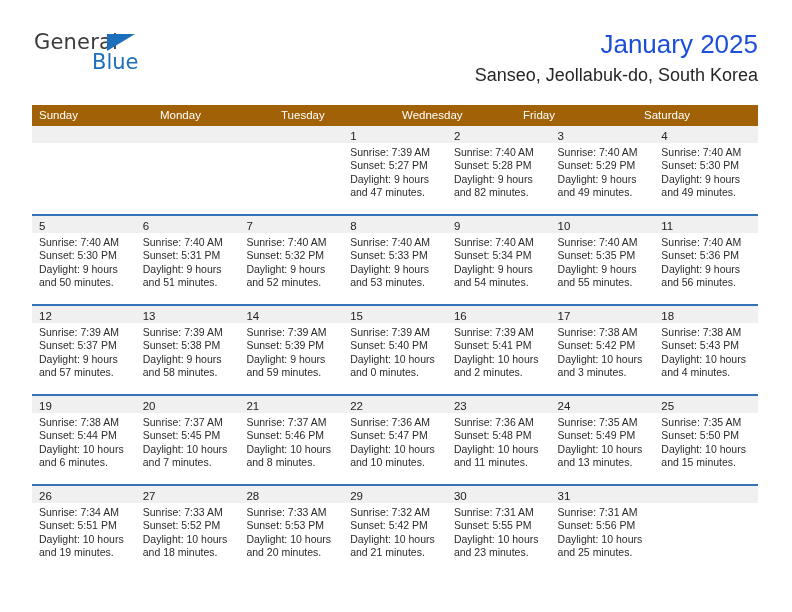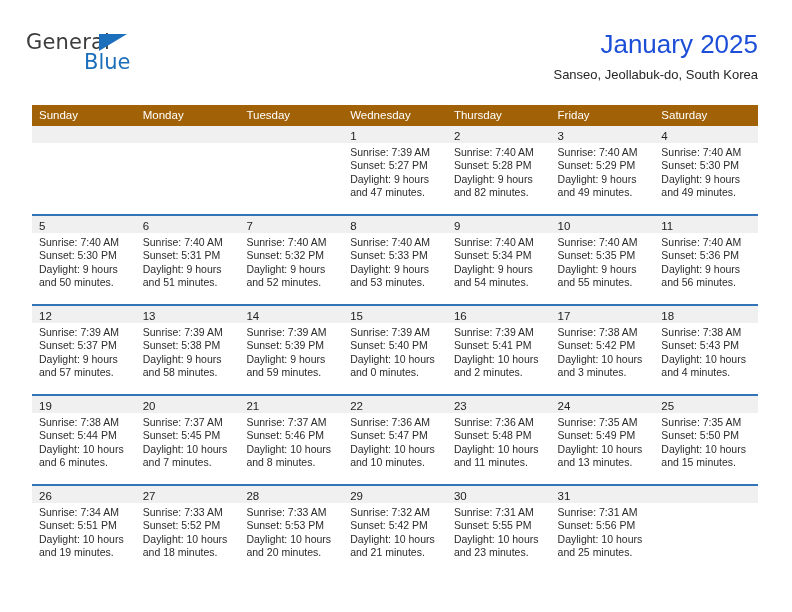--- a/index.html
+++ b/index.html
@@ -17,21 +17,21 @@
   .page {
     position: relative;
     width: 792px;
     height: 612px;
     box-sizing: border-box;
   }
 
   
   .top {
     position: absolute;
-    left: 24px;
+    left: 32px;
     top: 28px;
     right: 34px;
     height: 70px;
   }
   .brand {
     position: absolute;
     left: 0;
     top: 0;
     width: 220px;
     height: 60px;
@@ -69,21 +69,21 @@
     top: 0;
     text-align: right;
   }
   .cal-title {
     font-size: 26px;
     color: #1d4ed8;
     line-height: 32px;
     white-space: nowrap;
   }
   .cal-subtitle {
-    font-size: 13px;
+    font-size: 18px;
     color: #262626;
     line-height: 22px;
     margin-top: 4px;
     white-space: nowrap;
   }
 
   
   .calendar {
     position: absolute;
     left: 32px;
@@ -159,21 +159,20 @@
     </div>
 
   </div>
 
   <div class="calendar">
     <div class="weekdays" id="weekdays-row">
         <div class="weekday">Sunday</div>
         <div class="weekday">Monday</div>
         <div class="weekday">Tuesday</div>
         <div class="weekday">Wednesday</div>
-        <div class="weekday">Thursday</div>
         <div class="weekday">Friday</div>
         <div class="weekday">Saturday</div>
       </div>
     <div id="weeks-container">
         <div class="week">
           <div class="daycell empty">
             <div class="daynum-band"><span class="daynum"></span></div>
             <div class="details"></div>
           </div>
           <div class="daycell empty">

